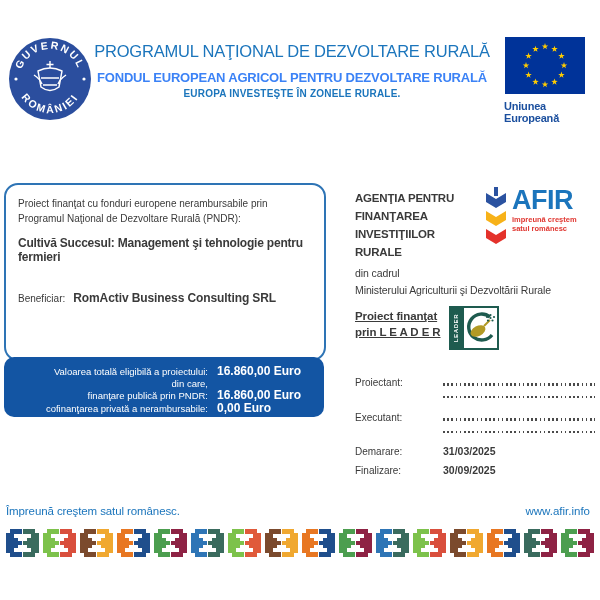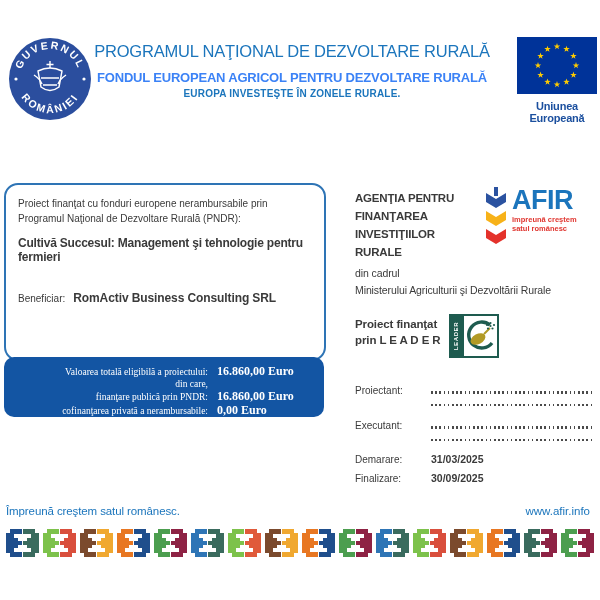--- a/index.html
+++ b/index.html
@@ -6,56 +6,56 @@
   #board{position:relative;width:600px;height:600px;background:#ffffff;overflow:hidden;
          font-family:"Liberation Sans",sans-serif;color:#3a3a3a;}
 
   
   .gov-logo{position:absolute;left:8px;top:37px;width:84px;height:84px;}
   .header-text{position:absolute;left:86px;top:41px;width:412px;text-align:center;}
   .h-line1{font-size:16.5px;font-weight:normal;color:#1b75bc;letter-spacing:-0.2px;line-height:20px;}
   .h-line2{font-size:13px;font-weight:bold;color:#3a3a3a;letter-spacing:-0.3px;line-height:18px;margin-top:5px;}
   .h-line3{font-size:13px;font-weight:bold;color:#3b82f6;letter-spacing:-0.2px;line-height:17px;margin-top:8px;}
   .h-line4{font-size:10px;font-weight:bold;color:#1b75bc;letter-spacing:0.2px;line-height:11px;margin-top:2px;}
-  .eu-block{position:absolute;right:2px;top:37px;width:82px;text-align:center;}
+  .eu-block{position:absolute;right:14px;top:37px;width:82px;text-align:left;}
   .eu-flag{display:block;margin:0 auto;}
   .eu-label{margin-top:6px;font-size:11px;font-weight:bold;color:#1b4f9e;letter-spacing:-0.2px;}
 
   
   .project-box{position:absolute;left:4px;top:183px;width:322px;height:178px;
                border:2px solid #2e74b5;border-radius:14px;box-sizing:border-box;
                padding:12px 4px 10px 12px;}
   .pb-intro{font-size:10px;line-height:14.5px;white-space:pre-line;color:#3a3a3a;}
   .pb-title{margin-top:10px;font-size:12px;font-weight:bold;color:#3a3a3a;letter-spacing:-0.2px;}
   .pb-benef{position:absolute;left:12px;bottom:54px;font-size:10px;color:#3a3a3a;}
   .pb-benef b{font-size:12px;font-weight:bold;margin-left:8px;letter-spacing:-0.1px;}
 
   
   .finance-box{position:absolute;left:4px;top:357px;width:320px;height:60px;background:#1355a3;
                border-radius:10px;box-sizing:border-box;padding:8px 8px 6px 6px;color:#fff;}
-  .fin-row{display:grid;grid-template-columns:198px 1fr;column-gap:9px;align-items:baseline;font-family:Liberation Serif, serif;}
+  .fin-row{display:grid;grid-template-columns:198px 1fr;column-gap:9px;align-items:baseline;}
   .fin-label{font-size:9.5px;text-align:right;line-height:13px;}
   .fin-label.small{line-height:11px;}
   .fin-value{font-size:12px;font-weight:bold;line-height:13px;white-space:nowrap;}
 
   
   .right-col{position:absolute;left:355px;top:186px;width:240px;}
   .auth-label{font-size:10px;line-height:13px;}
   .agency-row{display:flex;margin-top:3px;}
   .agency-name{width:128px;font-size:11.5px;font-weight:bold;line-height:18px;white-space:pre-line;letter-spacing:-0.2px;}
   .afir-logo{display:flex;margin-left:2px;margin-top:-2px;}
   .afir-text-col{margin-left:5px;}
   .afir-word{font-size:27px;font-weight:bold;color:#1b75bc;line-height:27px;letter-spacing:-0.5px;}
   .afir-tagline{font-size:7.5px;font-weight:bold;color:#e0352f;line-height:8.5px;white-space:pre-line;margin-top:2px;}
   .of-line{font-size:10.5px;line-height:17px;white-space:pre-line;margin-top:4px;letter-spacing:-0.1px;}
-  .leader-row{display:flex;margin-top:17px;align-items:flex-start;}
+  .leader-row{display:flex;margin-top:9px;align-items:flex-start;text-decoration:underline;}
   .leader-text{font-size:11.5px;font-weight:bold;line-height:16px;white-space:pre-line;width:90px;letter-spacing:-0.1px;}
   .leader-logo{margin-left:4px;margin-top:-2px;}
   .fields{margin-top:24px;}
-  .field-row{display:grid;grid-template-columns:68px 1fr;column-gap:8px;align-items:baseline;margin-bottom:4px;}
+  .field-row{display:grid;grid-template-columns:68px 1fr;column-gap:20px;align-items:baseline;margin-bottom:4px;}
   .field-label{font-size:10px;line-height:15px;}
   .field-value{font-size:10.5px;font-weight:bold;line-height:15px;}
   .dotline{height:2.5px;margin-top:9px;
            background-image:repeating-linear-gradient(90deg,#4a4a4a 0 1.6px,transparent 1.6px 4.2px);}
   .dotline.second{margin-top:2px;margin-bottom:7px;}
 
   
   .footer-slogan{position:absolute;left:6px;top:505px;font-size:11.5px;color:#1b75bc;letter-spacing:-0.1px;}
   .footer-site{position:absolute;right:10px;top:505px;font-size:11.5px;color:#1b75bc;}
   .motif-row{position:absolute;left:0;right:0;top:529px;display:flex;gap:4px;justify-content:center;}

